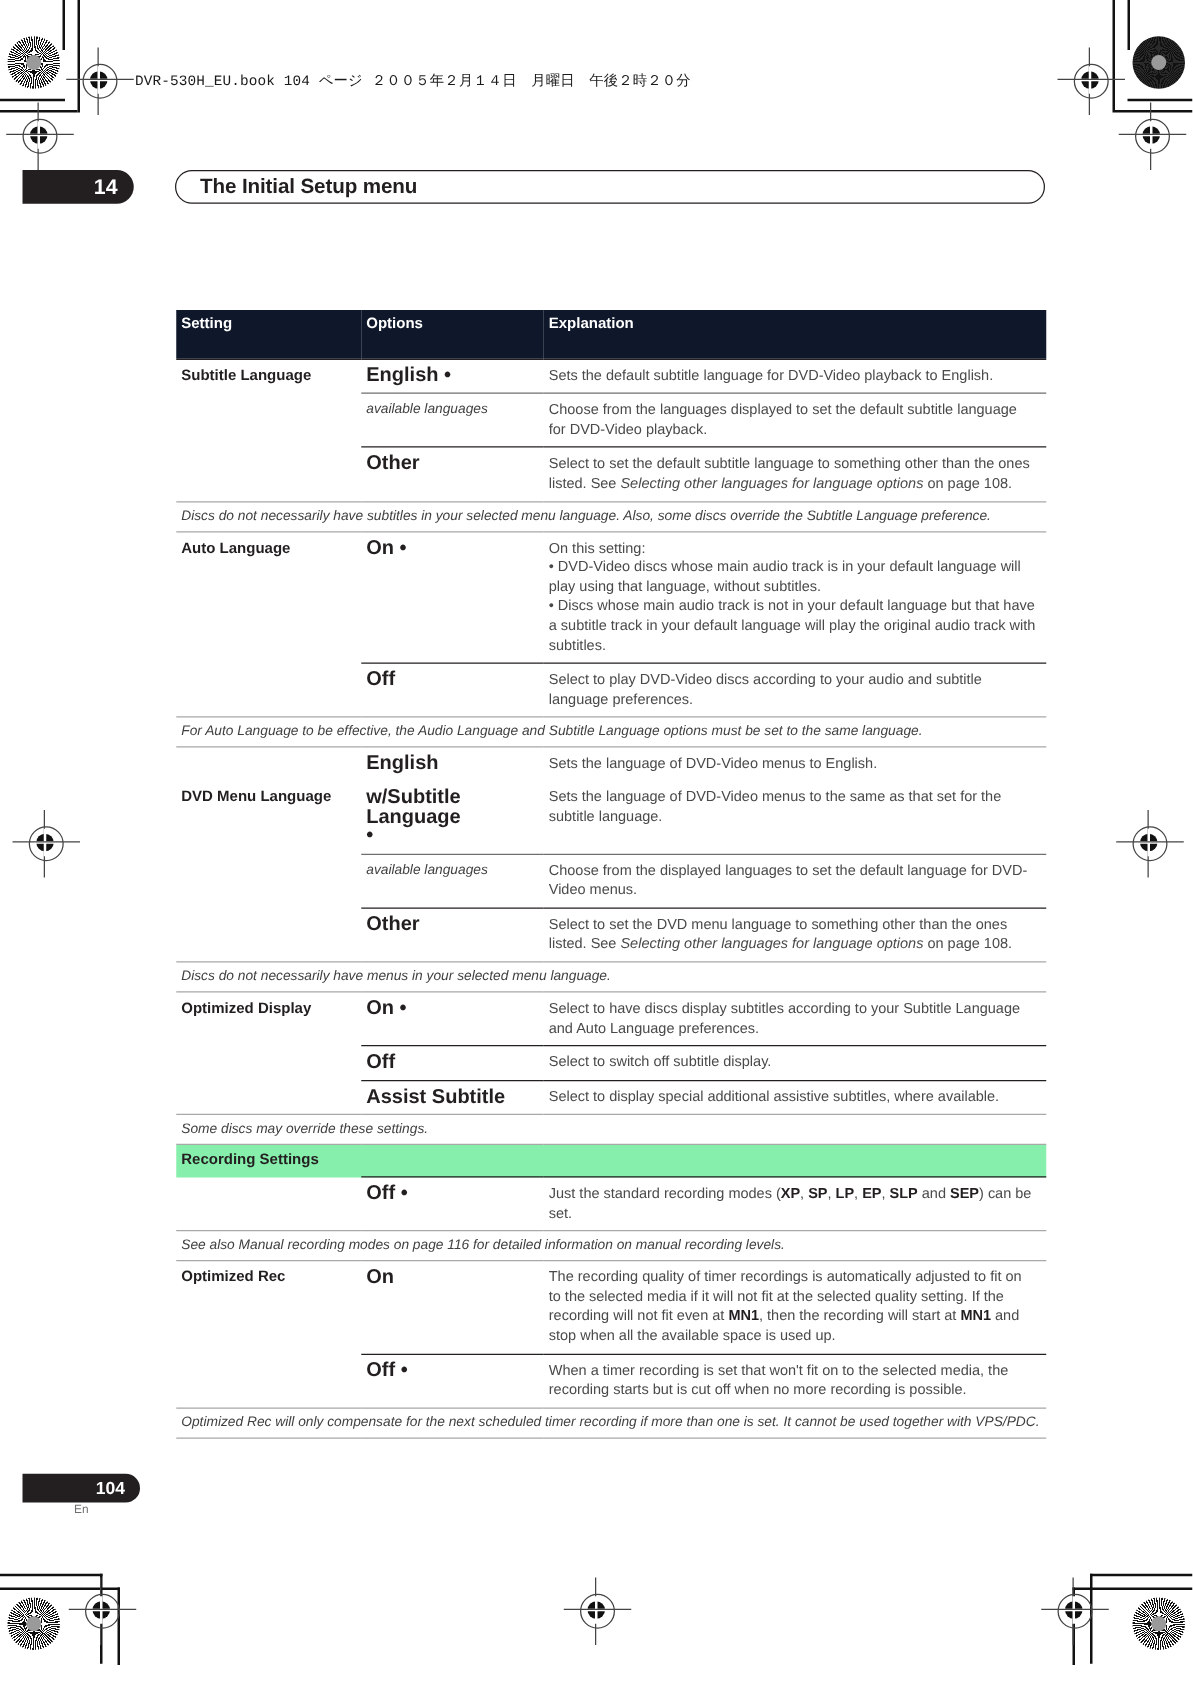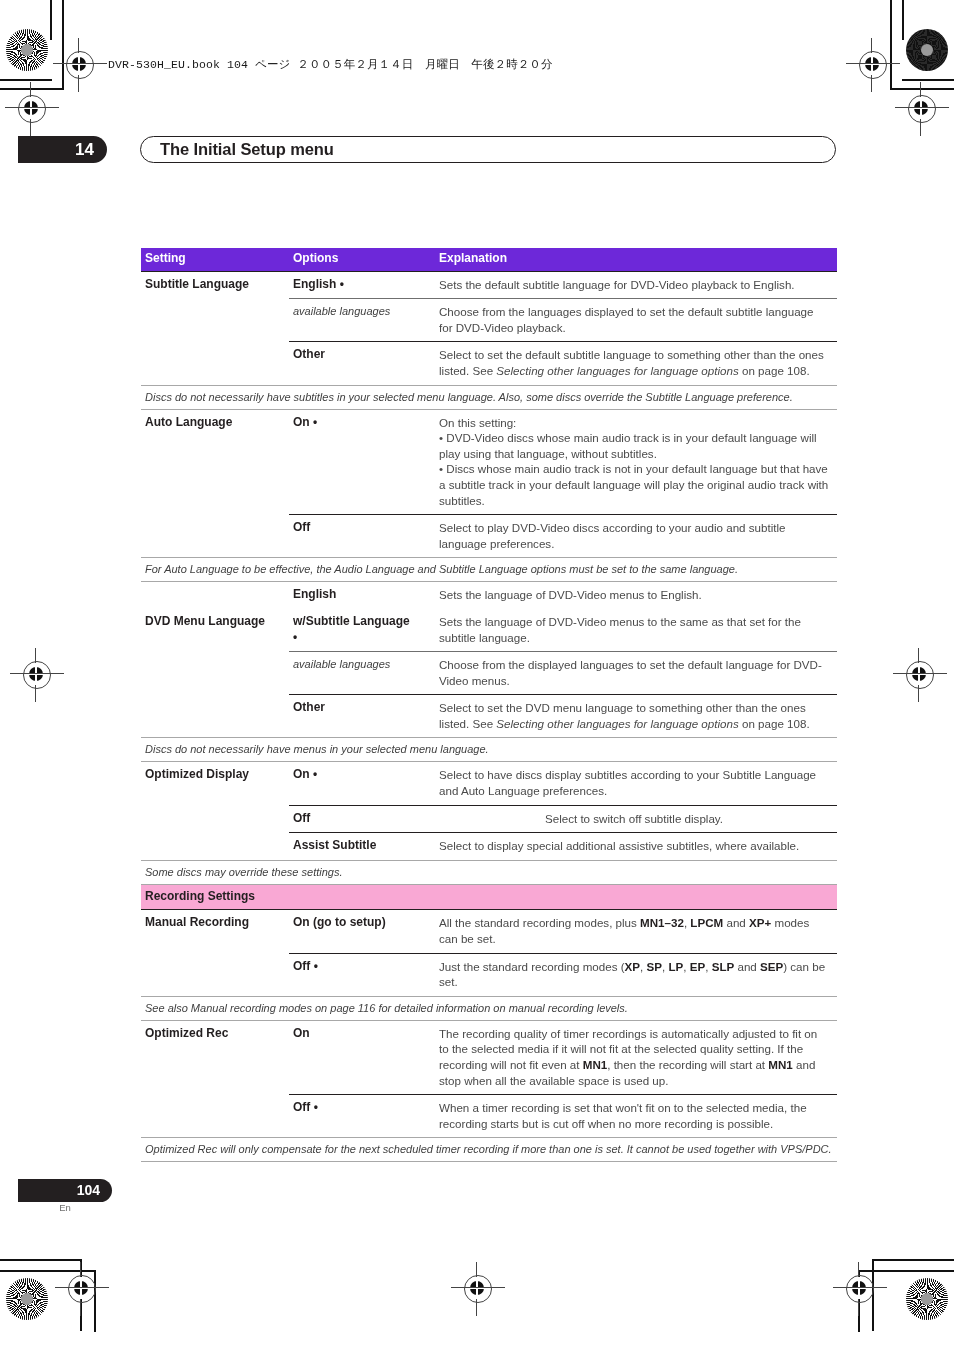--- a/index.html
+++ b/index.html
@@ -137,37 +137,37 @@
     line-height: 15.6px;
     border: 0;
     text-align: left;
   }
   col.c-setting { width: 148px; }
   col.c-options { width: 146px; }
   col.c-expl    { width: 402px; }
 
   
   tr.hdr td {
-    background: #6d28d9;
+    background: #0f172a;
     color: #ffffff;
     font-weight: bold;
     font-size: 12px;
     padding-top: 3px;
-    padding-bottom: 4px;
+    padding-bottom: 20px;
   }
 
   
   td.setting {
     font-weight: bold;
     color: #231f20;
     font-size: 12px;
   }
   td.options {
     color: #231f20;
-    font-size: 12px;
+    font-size: 16px;
     font-weight: bold;
   }
   td.options.ital {
     font-weight: normal;
     font-style: italic;
     font-size: 11px;
     color: #3f3f3f;
   }
   td.expl { color: #4a4a4a; }
   td.expl b { color: #231f20; }
@@ -179,21 +179,21 @@
     font-size: 11px;
     color: #3f3f3f;
     border-top: 1.1px solid #a8a8a8;
     border-bottom: 1.1px solid #a8a8a8;
     padding: 4px 4px 5px 4px;
     line-height: 14px;
   }
 
   
   tr.band td {
-    background: #f9a8d4;
+    background: #86efac;
     font-weight: bold;
     color: #231f20;
     font-size: 12px;
     border-top: 1.6px solid #231f20;
     padding-top: 4px;
     padding-bottom: 5px;
   }
 
   
   .pagebadge {
@@ -362,37 +362,32 @@
         <td colspan="3">Discs do not necessarily have menus in your selected menu language.</td>
       </tr>
       <tr>
         <td class="setting">Optimized Display</td>
         <td class="options">On •</td>
         <td class="expl">Select to have discs display subtitles according to your Subtitle Language and Auto Language preferences.</td>
       </tr>
       <tr>
         <td class="setting"></td>
         <td class="options" style="border-top: 1.6px solid rgb(35, 31, 32);">Off</td>
-        <td class="expl" style="border-top: 1.6px solid rgb(35, 31, 32); text-align: center;">Select to switch off subtitle display.</td>
+        <td class="expl" style="border-top: 1.6px solid rgb(35, 31, 32);">Select to switch off subtitle display.</td>
       </tr>
       <tr>
         <td class="setting"></td>
         <td class="options" style="border-top: 1.6px solid rgb(35, 31, 32);">Assist Subtitle</td>
         <td class="expl" style="border-top: 1.6px solid rgb(35, 31, 32);">Select to display special additional assistive subtitles, where available.</td>
       </tr>
       <tr class="note">
         <td colspan="3">Some discs may override these settings.</td>
       </tr>
       <tr class="band">
         <td colspan="3">Recording Settings</td>
-      </tr>
-      <tr>
-        <td class="setting" style="border-top: 1.6px solid rgb(35, 31, 32);">Manual Recording</td>
-        <td class="options" style="border-top: 1.6px solid rgb(35, 31, 32);">On (go to setup)</td>
-        <td class="expl" style="border-top: 1.6px solid rgb(35, 31, 32);">All the standard recording modes, plus <b>MN1–32</b>, <b>LPCM</b> and <b>XP+</b> modes can be set.</td>
       </tr>
       <tr>
         <td class="setting"></td>
         <td class="options" style="border-top: 1.6px solid rgb(35, 31, 32);">Off •</td>
         <td class="expl" style="border-top: 1.6px solid rgb(35, 31, 32);">Just the standard recording modes (<b>XP</b>, <b>SP</b>, <b>LP</b>, <b>EP</b>, <b>SLP</b> and <b>SEP</b>) can be set.</td>
       </tr>
       <tr class="note">
         <td colspan="3">See also Manual recording modes on page 116 for detailed information on manual recording levels.</td>
       </tr>
       <tr>

